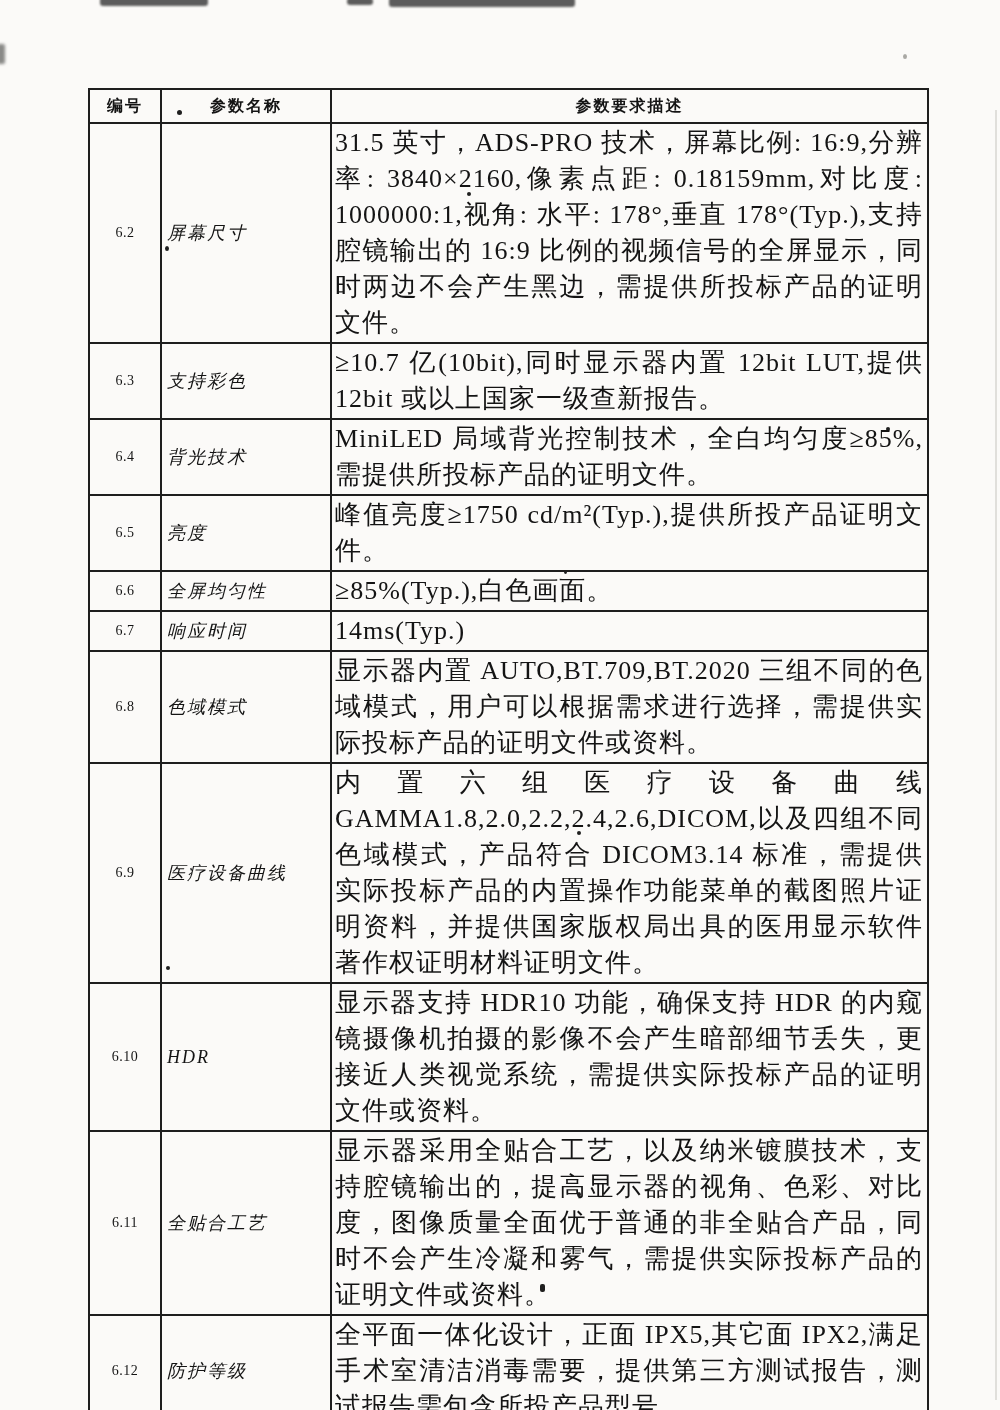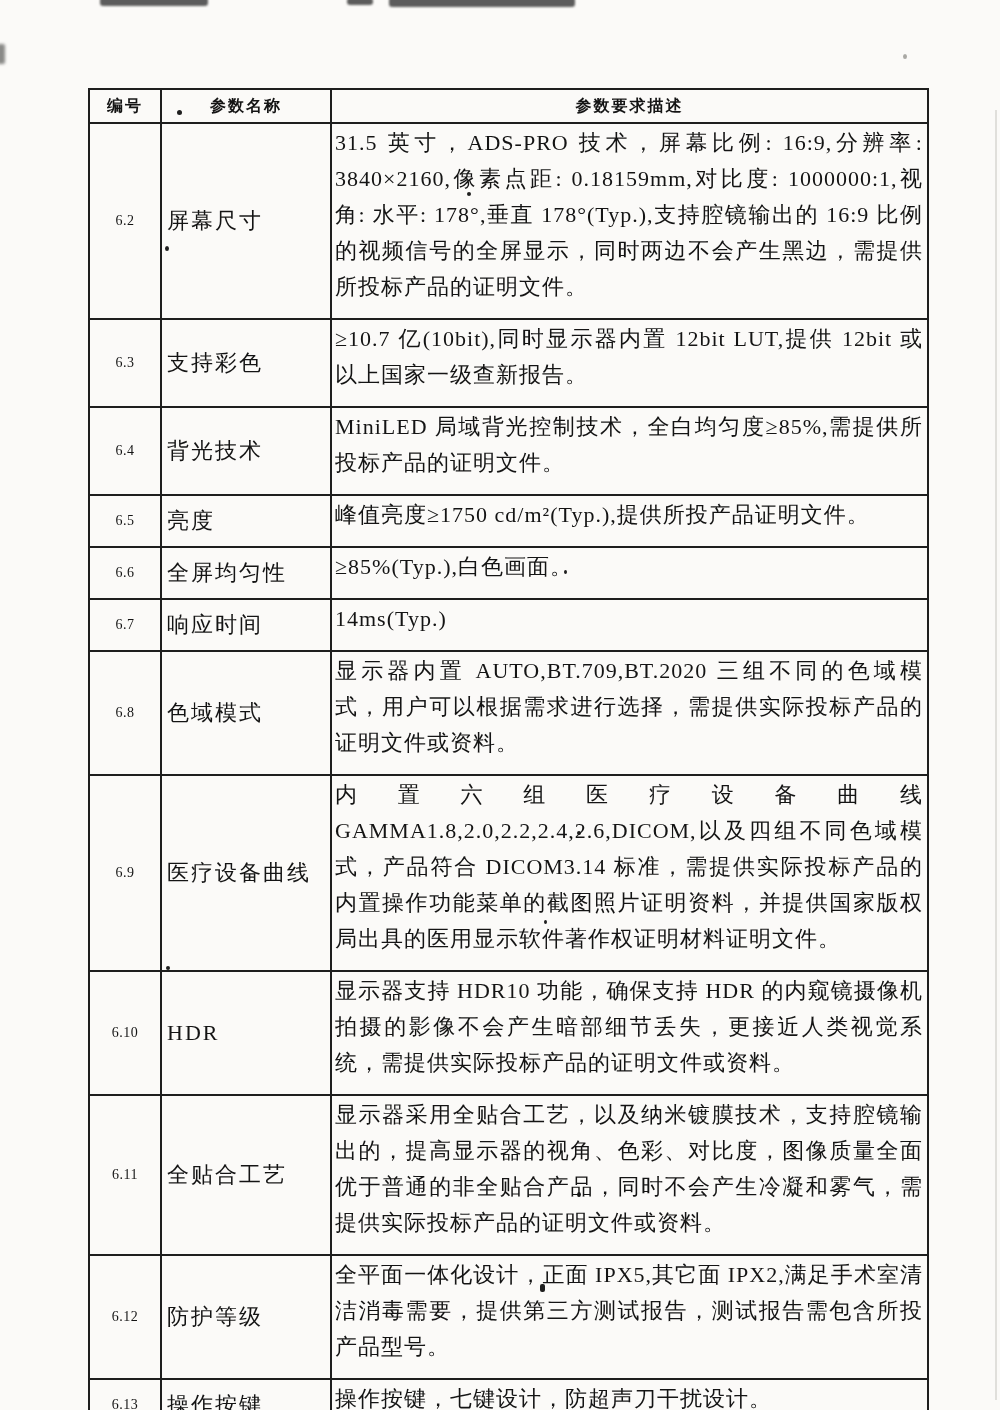--- a/index.html
+++ b/index.html
@@ -79,30 +79,31 @@
     height: 32px;
     padding: 1px 2px;
   }
   td.cell-id {
     text-align: center;
     font-size: 14px;
     letter-spacing: 0.5px;
     padding: 1px;
   }
   td.cell-name {
-    font-size: 22px;
+    font-size: 18px;
     letter-spacing: 2px;
     padding: 1px 8px 1px 5px;
+    font-style: italic;
   }
   td.cell-desc {
-    font-size: 22px;
+    font-size: 26px;
     letter-spacing: 1px;
     line-height: 36px;
     text-align: justify;
-    padding: 1px 4px 13px 3px;
+    padding: 1px 4px 1px 3px;
   }
 </style>
 </head>
 <body>
 
 <div class="page">
 
   <div class="bleed-bar b1"></div>
   <div class="bleed-bar b2"></div>
   <div class="bleed-bar b3"></div>

